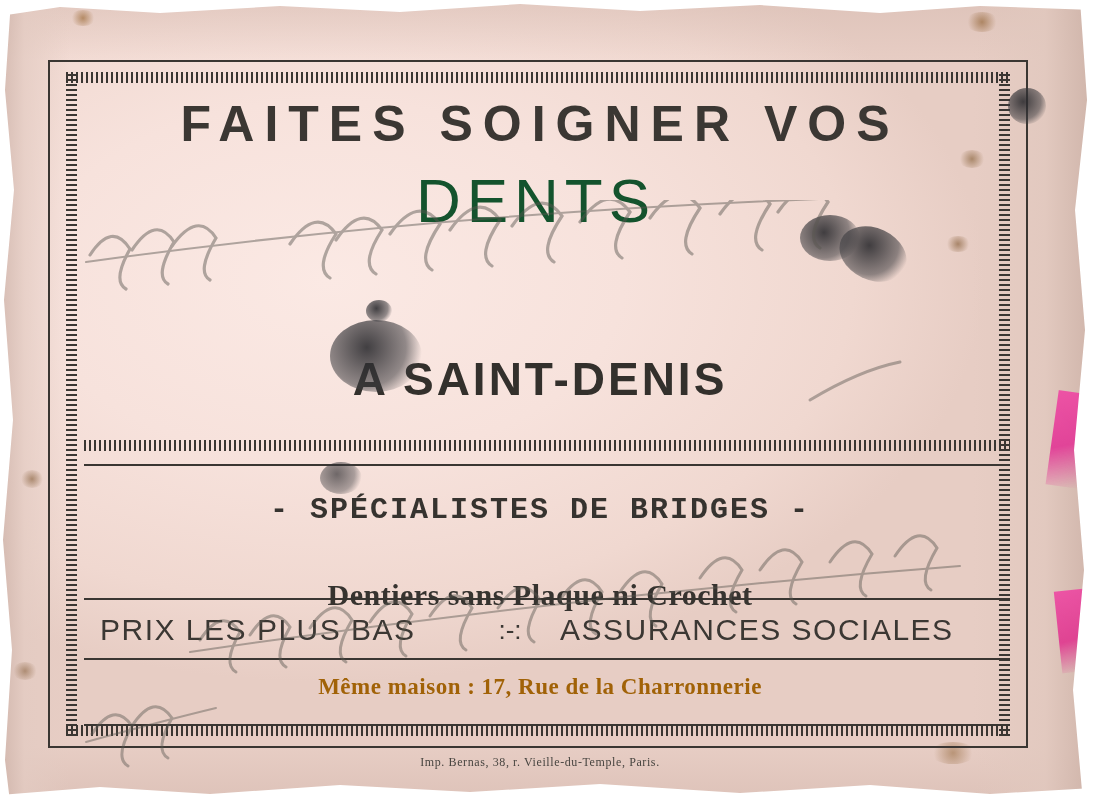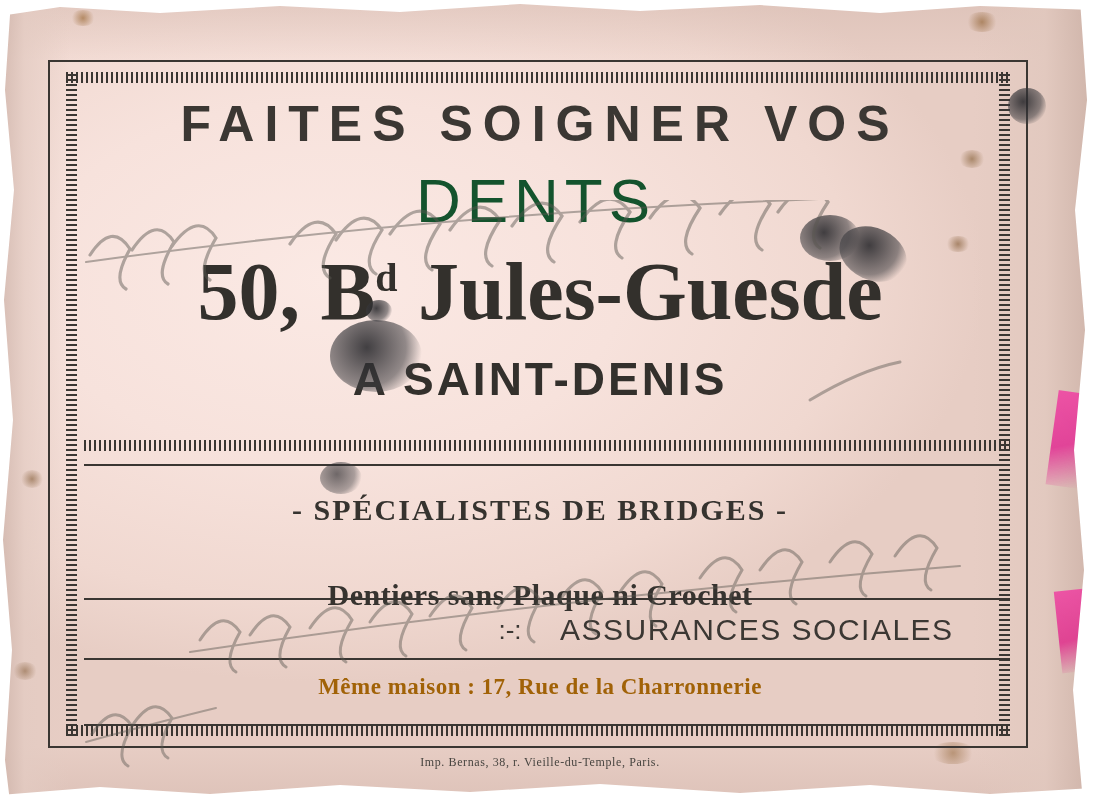--- a/index.html
+++ b/index.html
@@ -149,21 +149,21 @@
   .line4 {
     left: 60px; top: 352px; width: 960px;
     font-size: 46px;
     font-weight: 700;
     letter-spacing: 3px;
     color: #33302c;
   }
 
   .spec {
     left: 70px; top: 493px; width: 940px;
-    font-family: Liberation Serif, serif;
+    font-family: Liberation Mono, monospace;
     font-size: 30px;
     font-weight: 700;
     letter-spacing: 2px;
     color: #36332f;
   }
   .dentiers {
     left: 70px; top: 538px; width: 940px;
     font-family: "Liberation Serif", serif;
     font-size: 30px;
     font-weight: 700;
@@ -253,31 +253,27 @@
   <div class="hatch-h" style="left:66px; top:725px; width:944px; height:11px;"></div>
 
   <div class="rule" style="left:84px; top:464px; width:926px; height:2px;"></div>
   <div class="rule" style="left:84px; top:598px; width:926px; height:2px;"></div>
   <div class="rule" style="left:84px; top:658px; width:926px; height:2px;"></div>
   <div class="rule" style="left:84px; top:724px; width:926px; height:2px;"></div>
 
   <div class="txt line1">FAITES SOIGNER VOS</div>
   <div class="txt line2">DENTS</div>
 
-  <div class="txt line3">
-    <span>50,</span>
-    <span>B</span><span class="sup">d</span>
-    <span>Jules-Guesde</span>
-  </div>
 
   <div class="txt line4">A SAINT-DENIS</div>
 
   <div class="txt spec">- SPÉCIALISTES DE BRIDGES -</div>
   <div class="txt dentiers">Dentiers sans Plaque ni Crochet</div>
 
+  <div class="txt prix">PRIX LES PLUS BAS</div>
   <div class="txt sep">:-:</div>
   <div class="txt assurances">ASSURANCES SOCIALES</div>
 
   <div class="txt meme">Même maison : 17, Rue de la Charronnerie</div>
 
   <div class="txt printer">Imp. Bernas, 38, r. Vieille-du-Temple, Paris.</div>
 
   <div class="ink-blot" style="left:330px; top:320px; width:92px; height:72px;"></div>
   <div class="ink-blot" style="left:800px; top:215px; width:60px; height:46px;"></div>
   <div class="ink-blot" style="left:838px; top:228px; width:70px; height:52px; transform:rotate(25deg);"></div>

